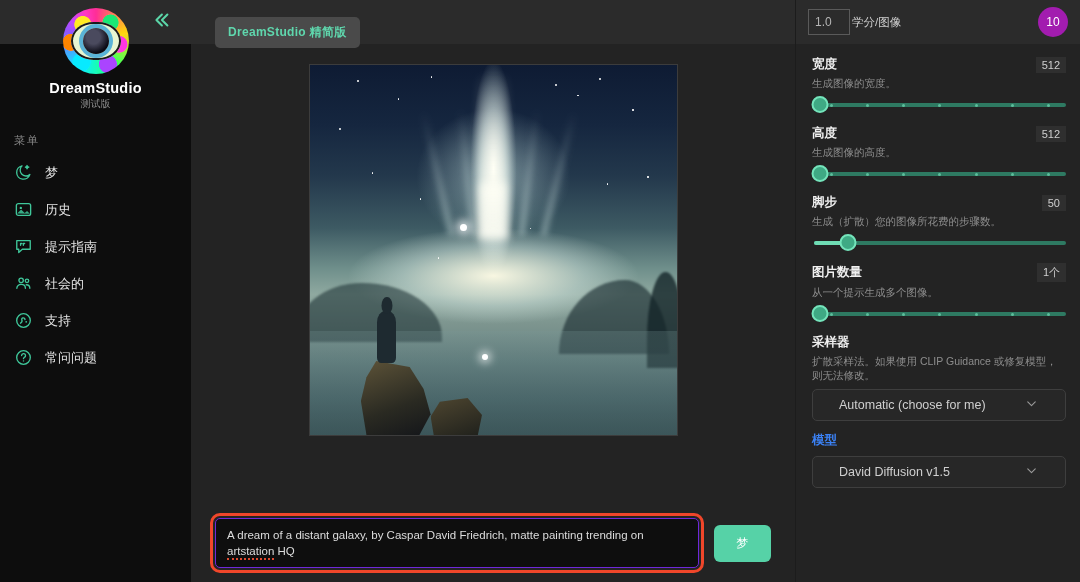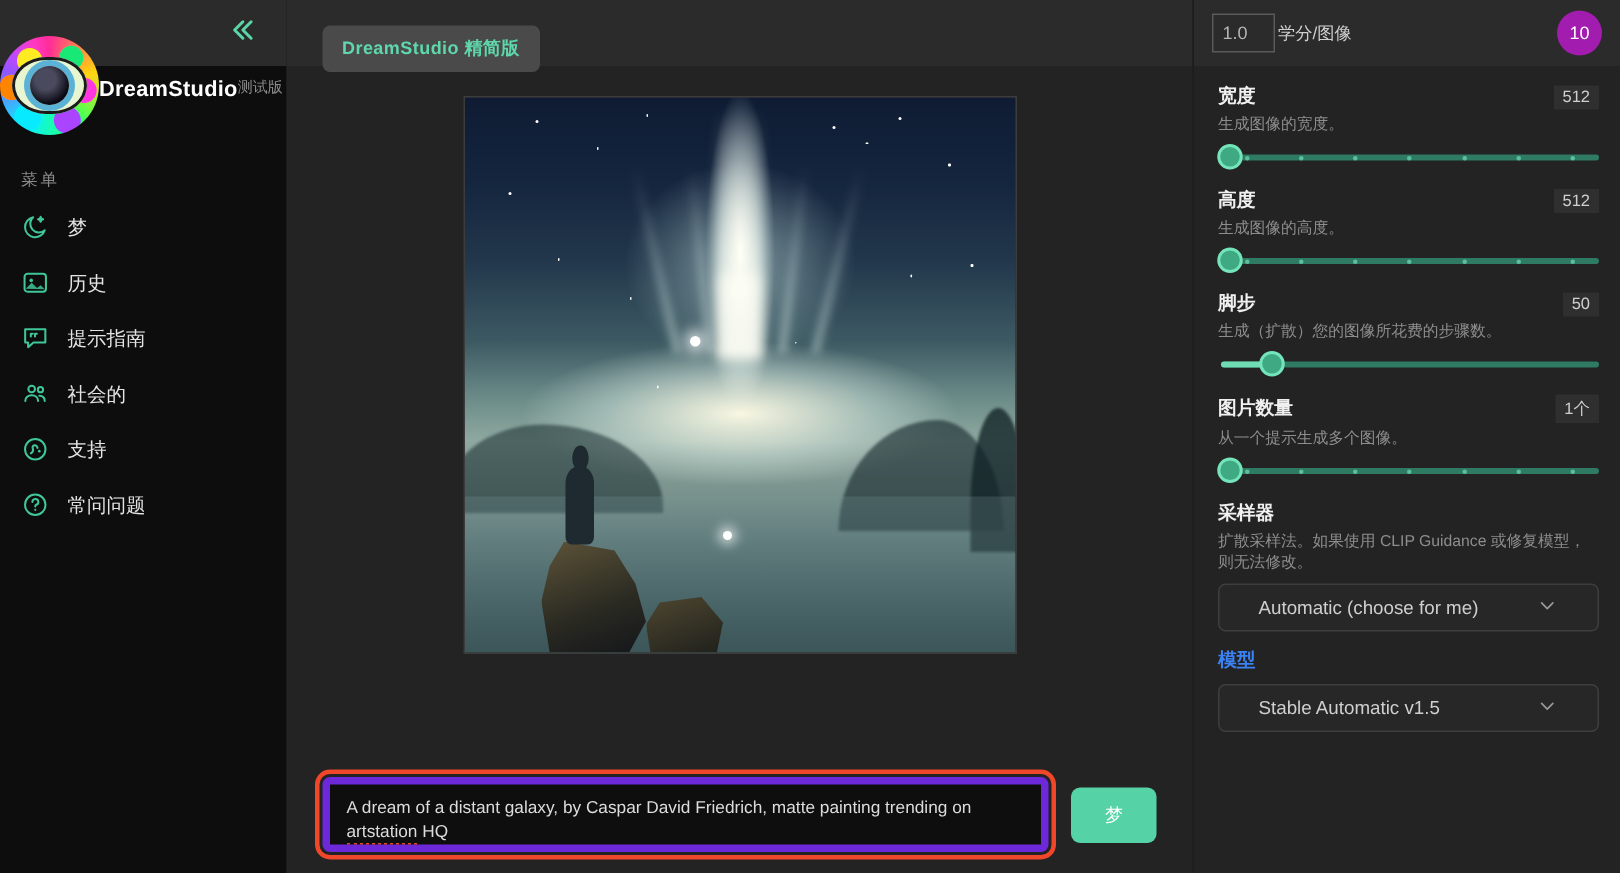--- a/index.html
+++ b/index.html
@@ -18,22 +18,22 @@
     background: #0d0d0d;
     position: relative;
     flex: 0 0 191px;
   }
   .sidebar-top {
     height: 44px; background: #2b2b2b;
     position: absolute; top: 0; left: 0; right: 0;
   }
   .logo-wrap {
     position: relative; z-index: 3;
-    padding-top: 24px;
-    display: flex; flex-direction: row; align-items: center;
+    padding-top: 8px;
+    display: flex; flex-direction: column; align-items: center;
   }
   .logo {
     width: 66px; height: 66px;
     border-radius: 50%;
     position: relative;
     background:
       radial-gradient(circle at 30% 25%, #f9e94e 0 12%, transparent 13%),
       radial-gradient(circle at 72% 22%, #3ddc84 0 11%, transparent 12%),
       radial-gradient(circle at 85% 55%, #ff45c8 0 12%, transparent 13%),
       radial-gradient(circle at 68% 85%, #9b4dff 0 12%, transparent 13%),
@@ -155,21 +155,21 @@
     content:""; position:absolute; left:50%; top:-28%; transform:translateX(-50%);
     width:58%; height:34%; border-radius:50%; background:#1e2a30;
   }
 
   .prompt-row {
     position: absolute; left: 0; right: 0; bottom: 0; height: 78px;
     display: flex; align-items: center; gap: 15px; padding: 0 24px 0 24px;
   }
   .prompt-box {
     flex: 1 1 auto; height: 50px;
-    background: #0e0e0e; border: 5px solid #6d28d9; border-radius: 5px;
+    background: #0e0e0e; border: 1px solid #6d28d9; border-radius: 5px;
     outline: 3px solid #f0462a; outline-offset: 2px;
     padding: 8px 11px; font-size: 11.5px; line-height: 16px;
     color: #dcdcdc; overflow: hidden; cursor: text;
   }
   .misspell { border-bottom: 2px dotted #e04a2f; padding-bottom:1px; }
   .gen-btn {
     width: 61px; height: 37px; border-radius: 6px;
     background: #56d2a7; color:#ffffff; font-size: 12px;
     display:flex; align-items:center; justify-content:center; cursor:pointer;
   }
@@ -468,21 +468,21 @@
             <svg viewBox="0 0 24 24" width="15" height="15" fill="none" stroke="currentColor" stroke-width="1.8" stroke-linecap="round" stroke-linejoin="round">
                 <polyline points="6,9.5 12,15.5 18,9.5"></polyline>
               </svg>
           </span>
         </div>
       </div>
 
       <div class="ctrl">
         <div class="sel-label">模型</div>
         <div class="select">
-          <span>Stable Automatic v1.5</span>
+          <span>David Diffusion v1.5</span>
           <span class="chev">
             <svg viewBox="0 0 24 24" width="15" height="15" fill="none" stroke="currentColor" stroke-width="1.8" stroke-linecap="round" stroke-linejoin="round">
                 <polyline points="6,9.5 12,15.5 18,9.5"></polyline>
               </svg>
           </span>
         </div>
       </div>
 
     </div>
   </aside>

